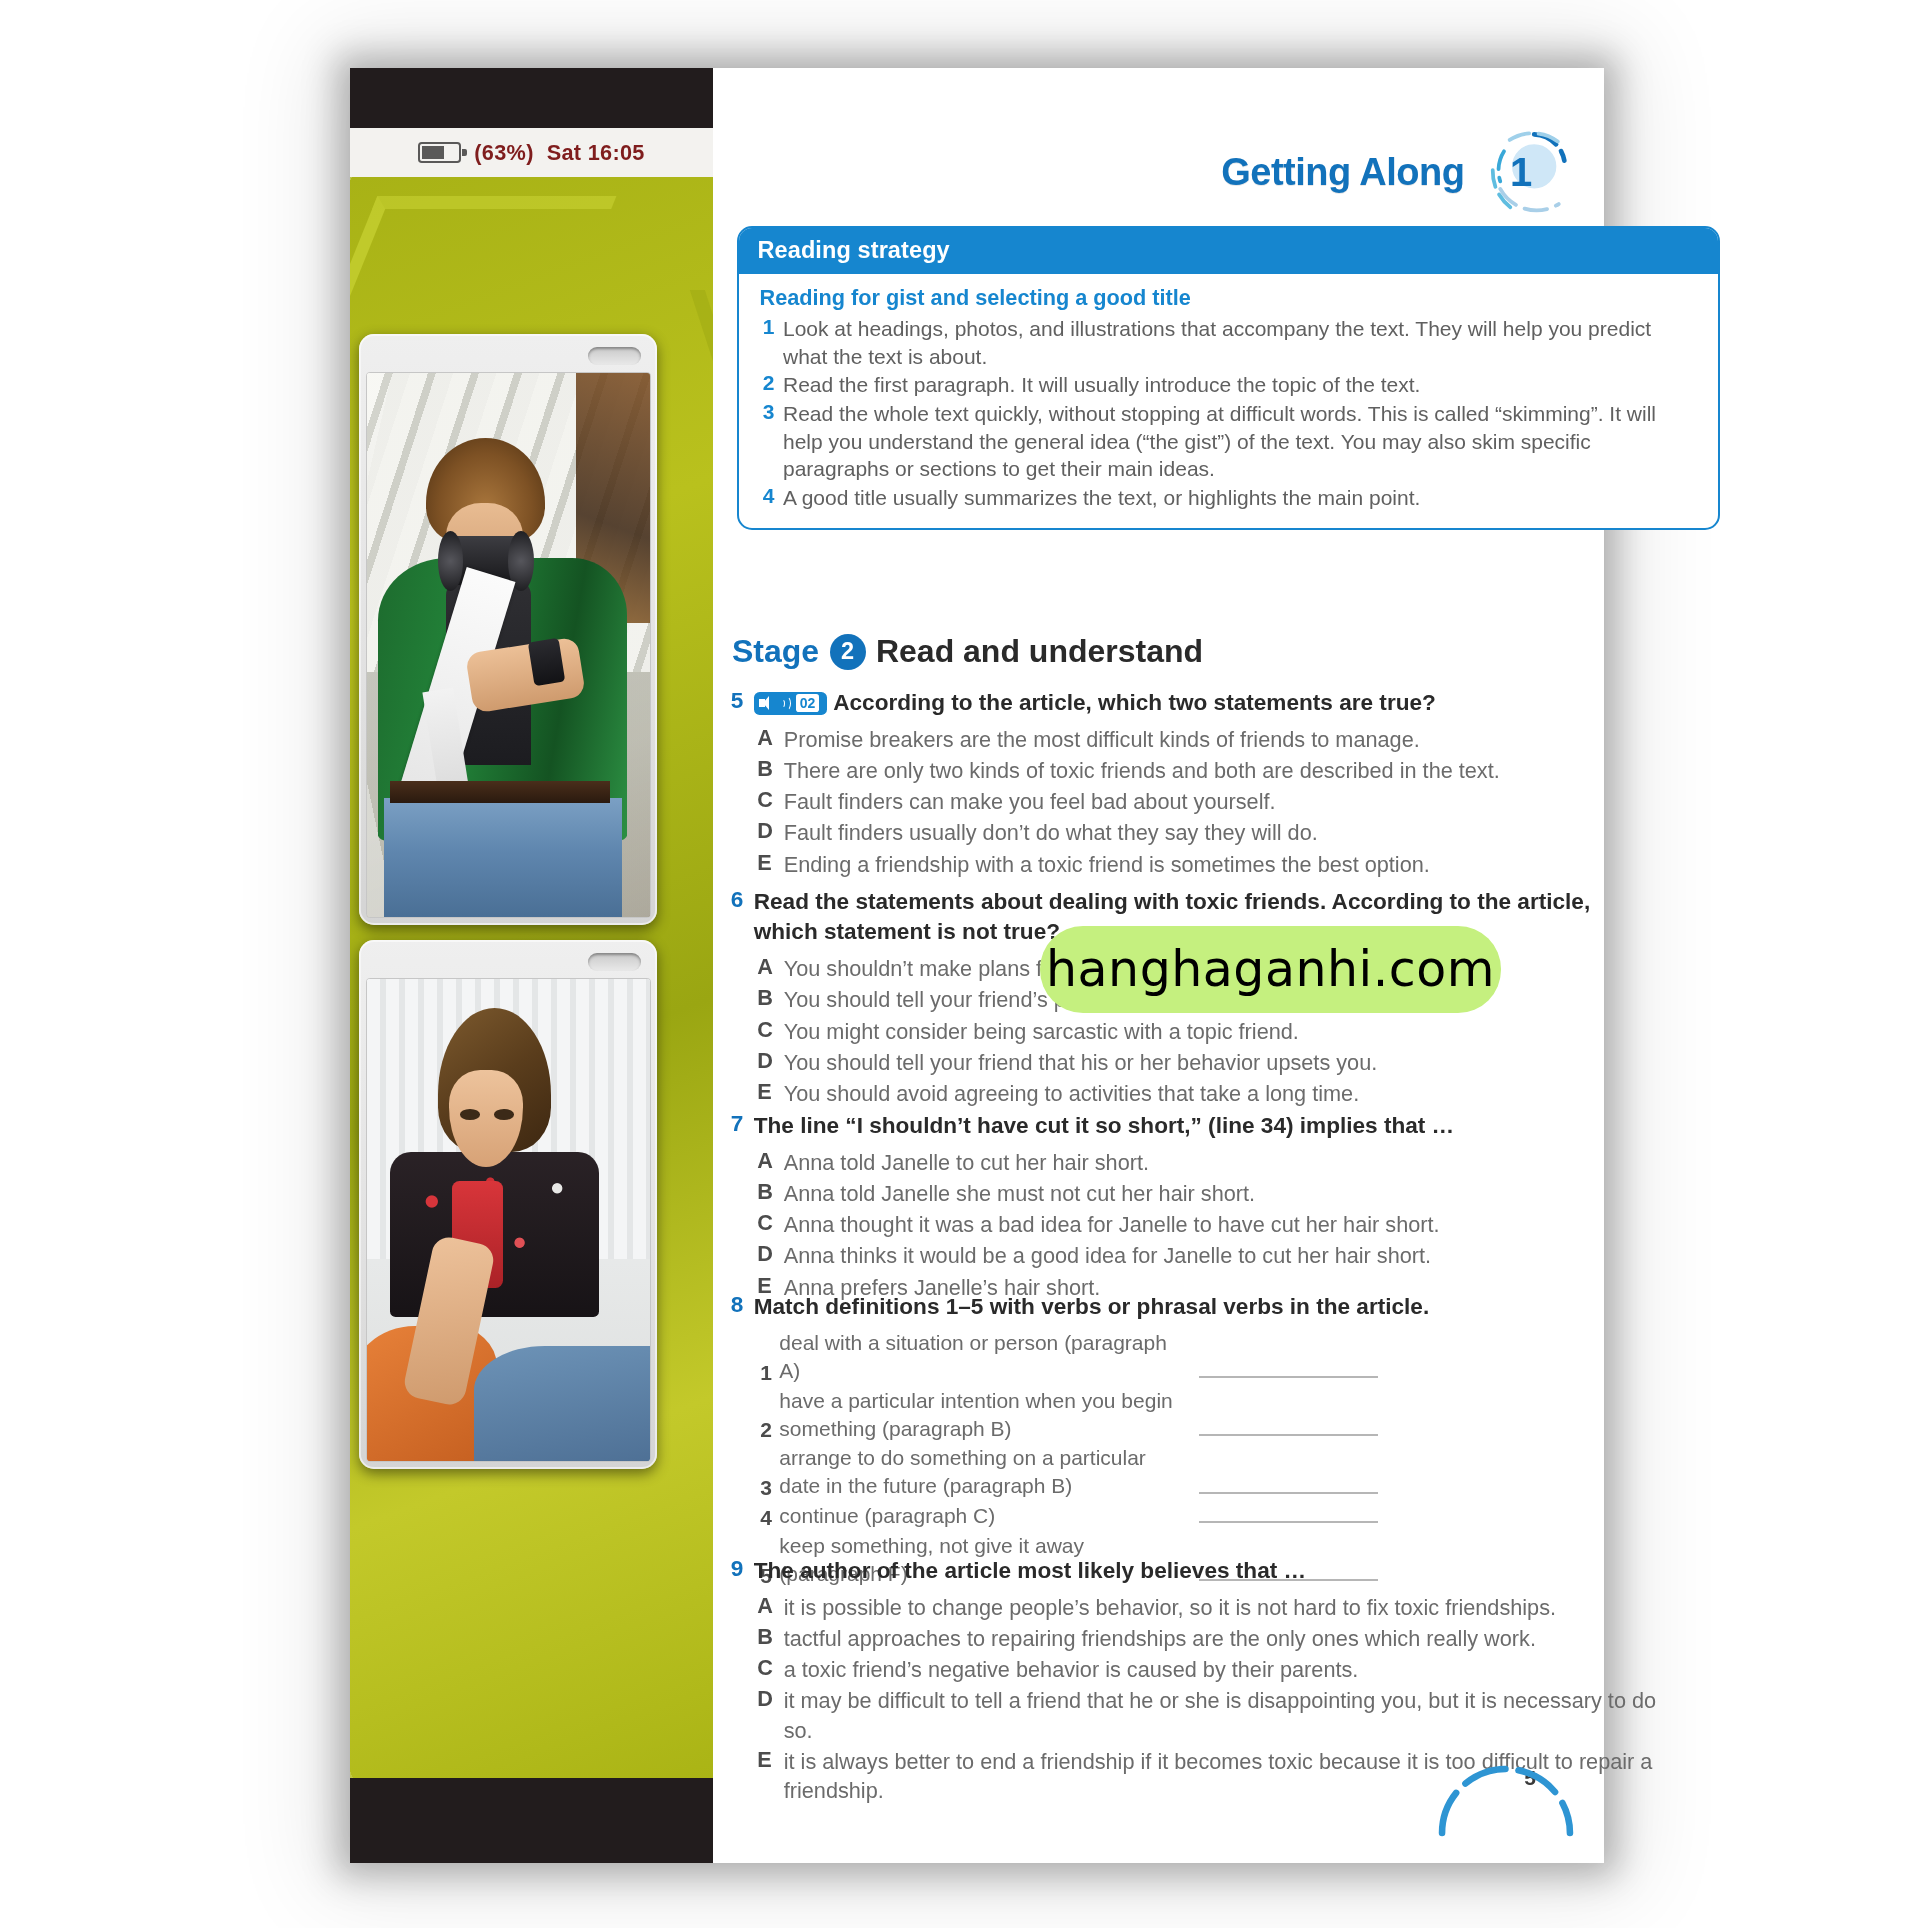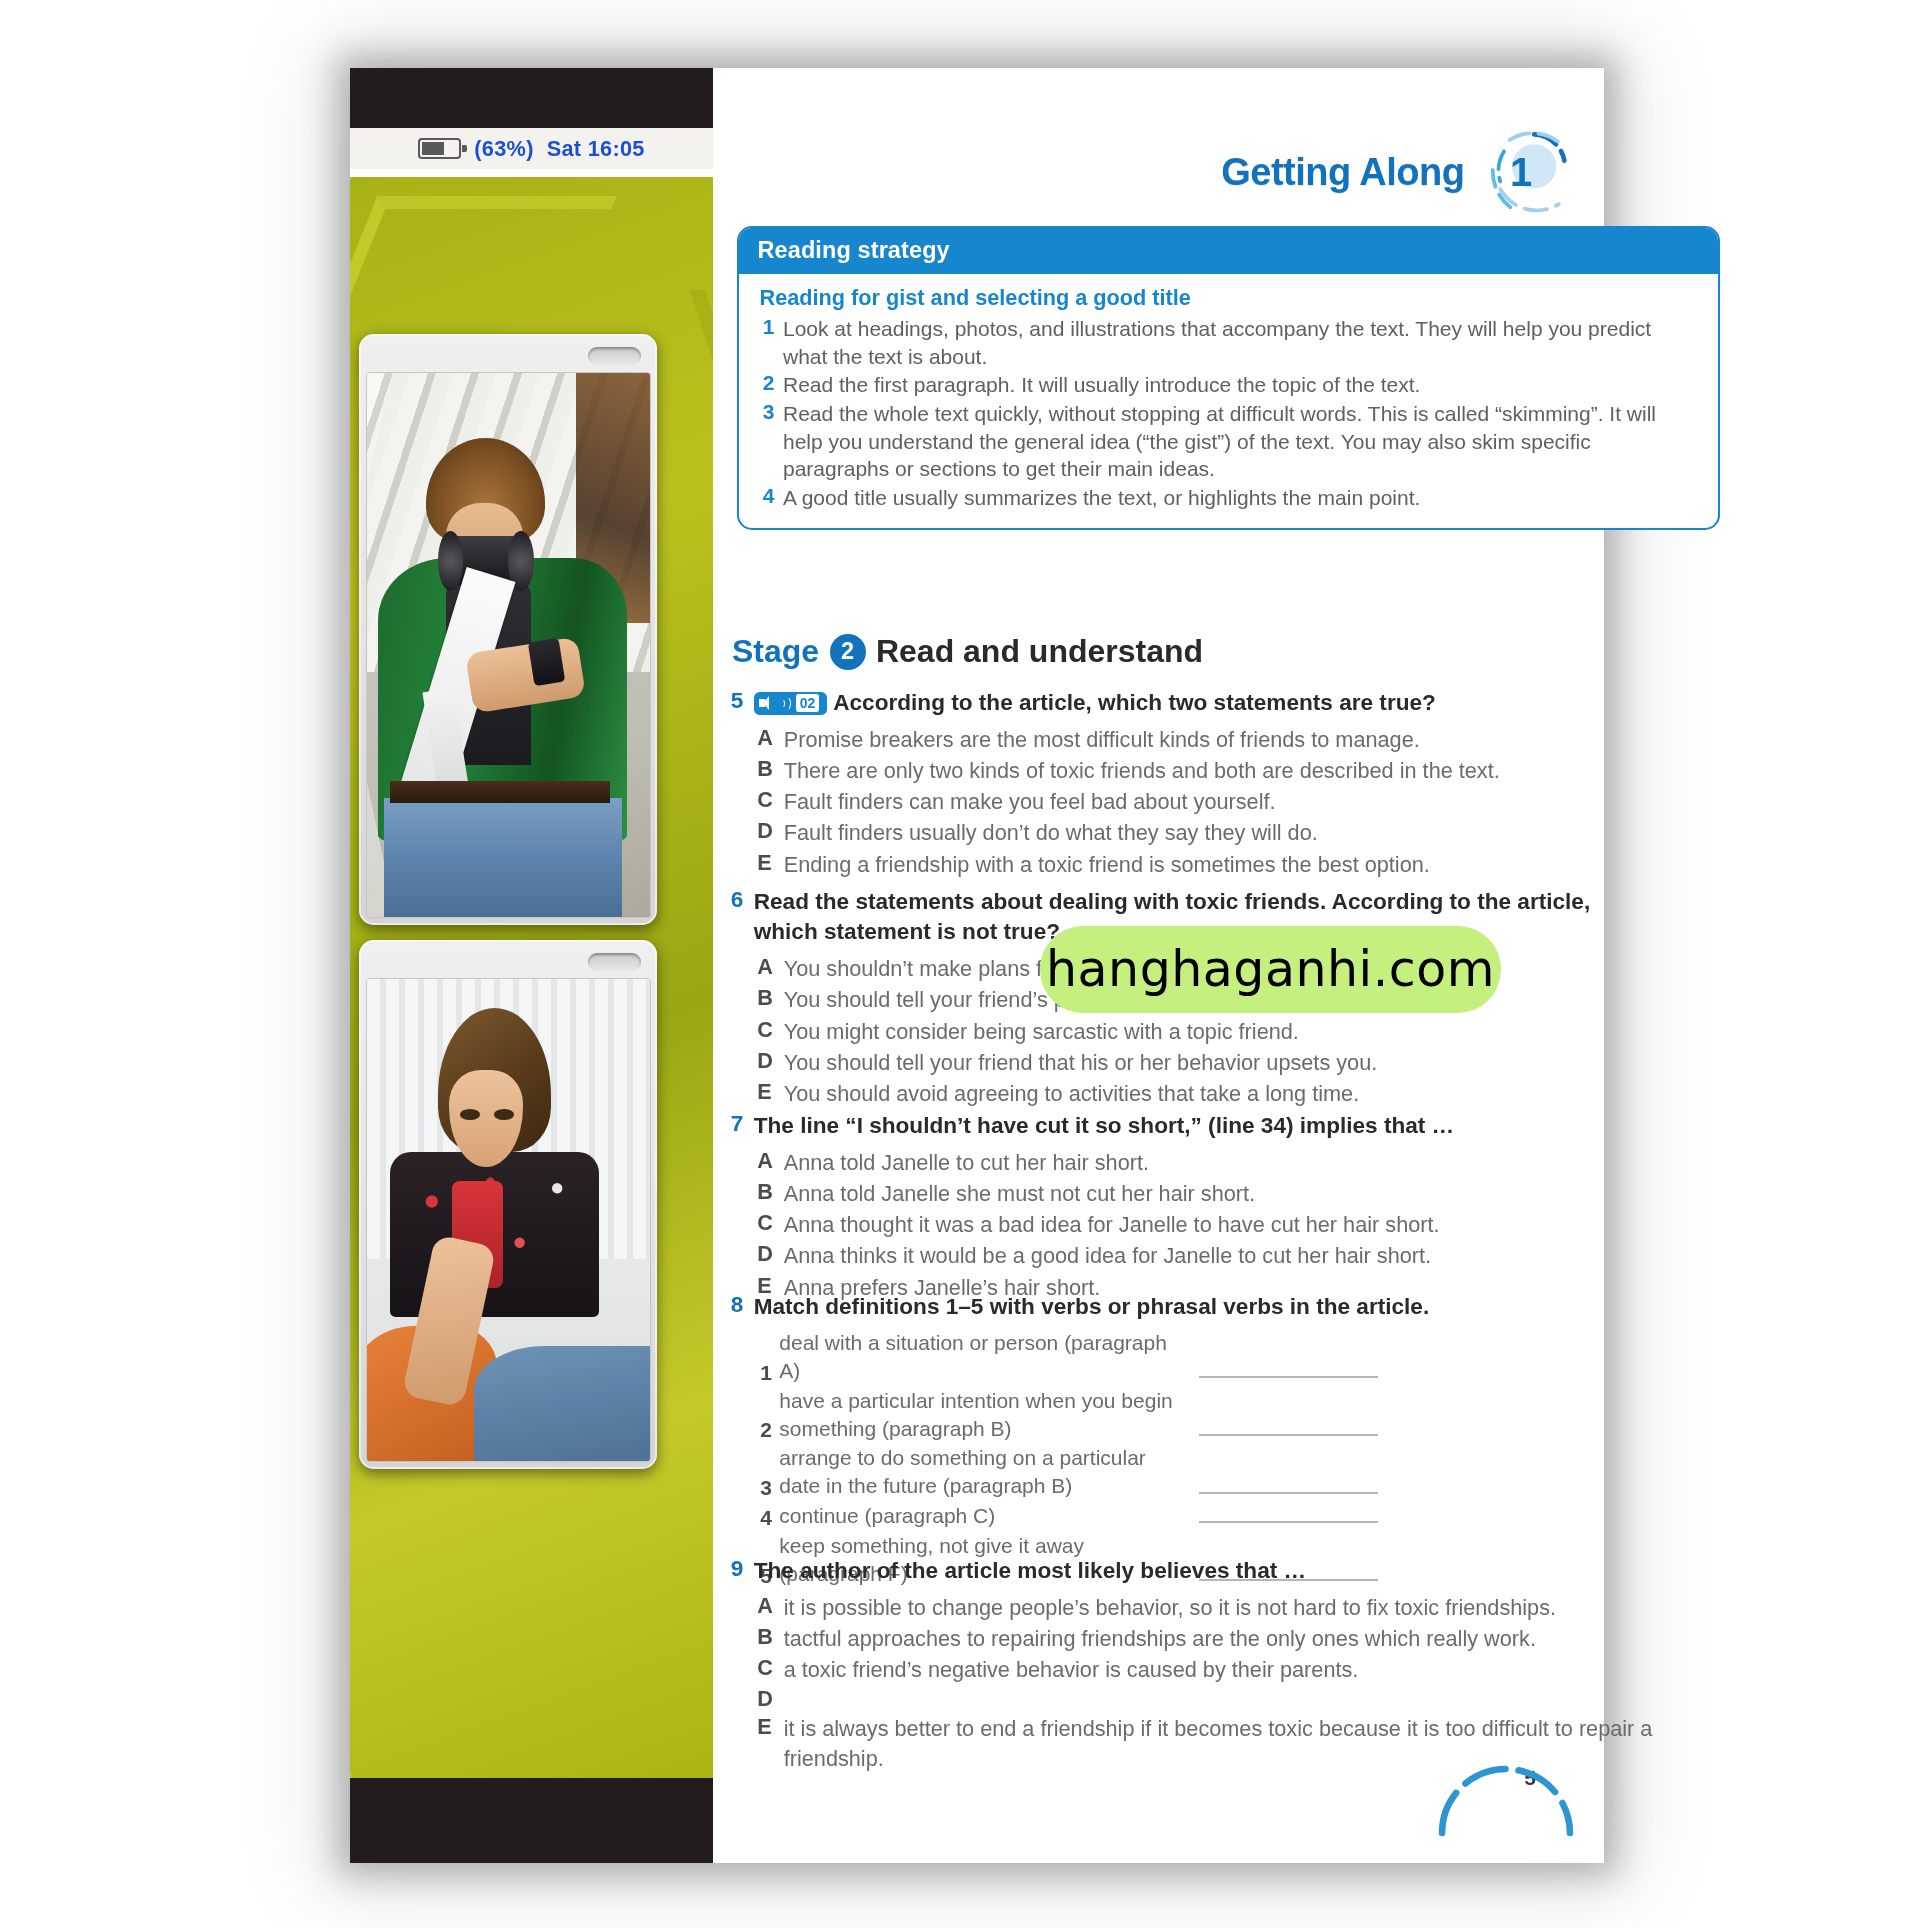--- a/index.html
+++ b/index.html
@@ -23,24 +23,24 @@
   #leftcol{
     position:absolute; left:0; top:0;
     width:363px; height:100%;
     background:#ffffff;
     overflow:hidden;
   }
   .blackbar{position:absolute;left:0;width:363px;background:#221c1d;}
   #blackTop{top:0;height:60px;}
   #blackBottom{bottom:0;height:85px;}
   .statusbar{
-    position:absolute;left:0;top:60px;width:363px;height:41px;
+    position:absolute;left:0;top:60px;width:363px;height:49px;
     background:#f3f2ef;
     display:flex;align-items:center;justify-content:center;gap:13px;
-    font-size:21.7px;font-weight:bold;color:#1d4ed8;letter-spacing:0.3px;
+    font-size:21.7px;font-weight:bold;color:#7f1d1d;letter-spacing:0.3px;
   }
   .batt{
     position:relative;width:43px;height:21px;border:2.8px solid #5a5958;
     border-radius:3.8px;box-sizing:border-box;
   }
   .batt:after{
     content:"";position:absolute;right:-7.5px;top:4.7px;width:4.7px;height:7.5px;
     background:#5a5958;border-radius:0 1.9px 1.9px 0;
   }
   .batt span{position:absolute;left:1.9px;top:1.9px;bottom:1.9px;background:#5a5958;display:block;}
@@ -520,20 +520,21 @@
         <div class="opt">
             <span class="l">B</span>
             <span class="o">tactful approaches to repairing friendships are the only ones which really work.</span>
           </div>
         <div class="opt">
             <span class="l">C</span>
             <span class="o">a toxic friend’s negative behavior is caused by their parents.</span>
           </div>
         <div class="opt">
             <span class="l">D</span>
+            <span class="o" style="width:876px;display:inline-block">it may be difficult to tell a friend that he or she is disappointing you, but it is necessary to do so.</span>
           </div>
         <div class="opt">
             <span class="l">E</span>
             <span class="o" style="width:951px;display:inline-block">it is always better to end a friendship if it becomes toxic because it is too difficult to repair a friendship.</span>
           </div>
       </div>
     </div>
 
     <div class="pagenum">5</div>
     <svg class="footarc" viewBox="0 0 168 168" aria-hidden="true">

